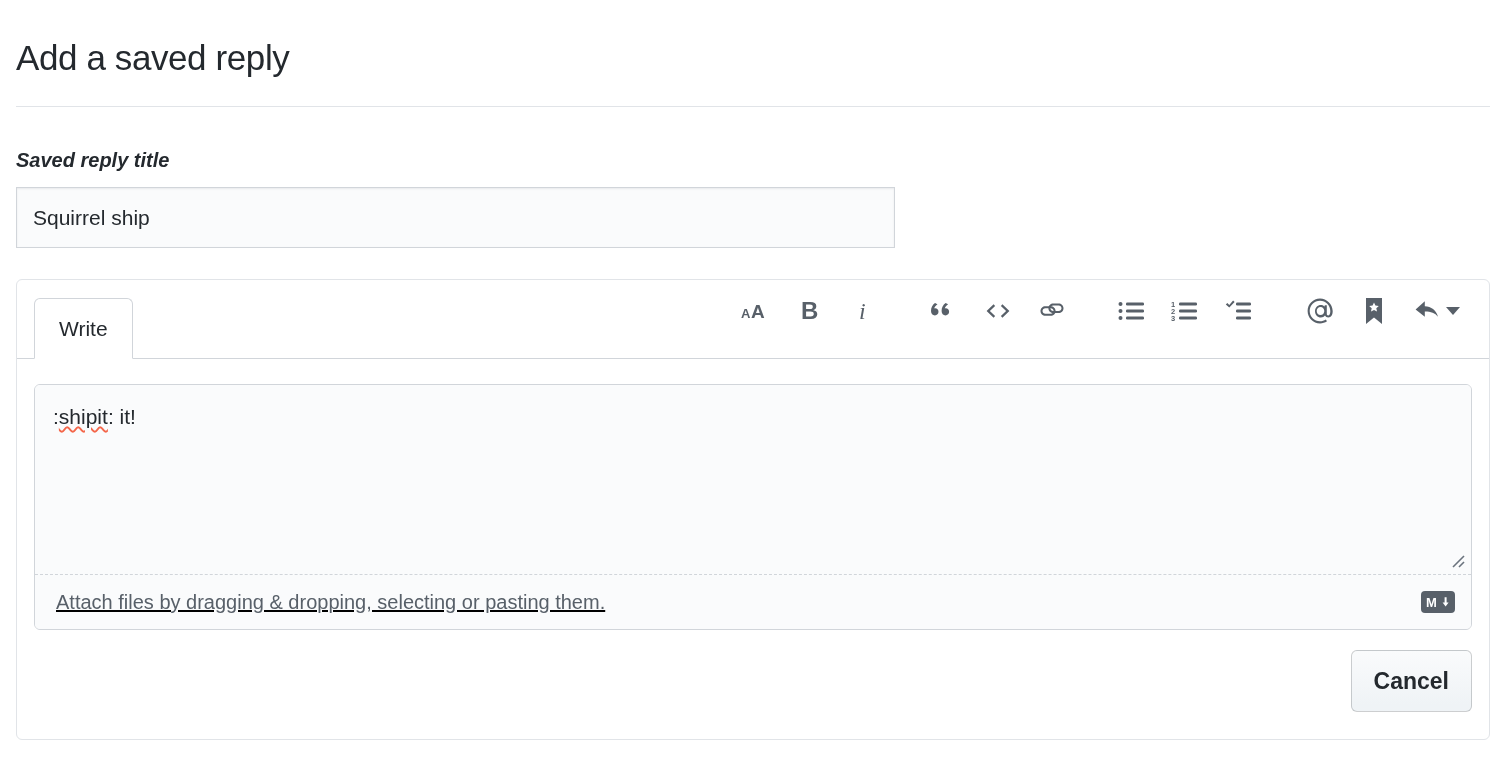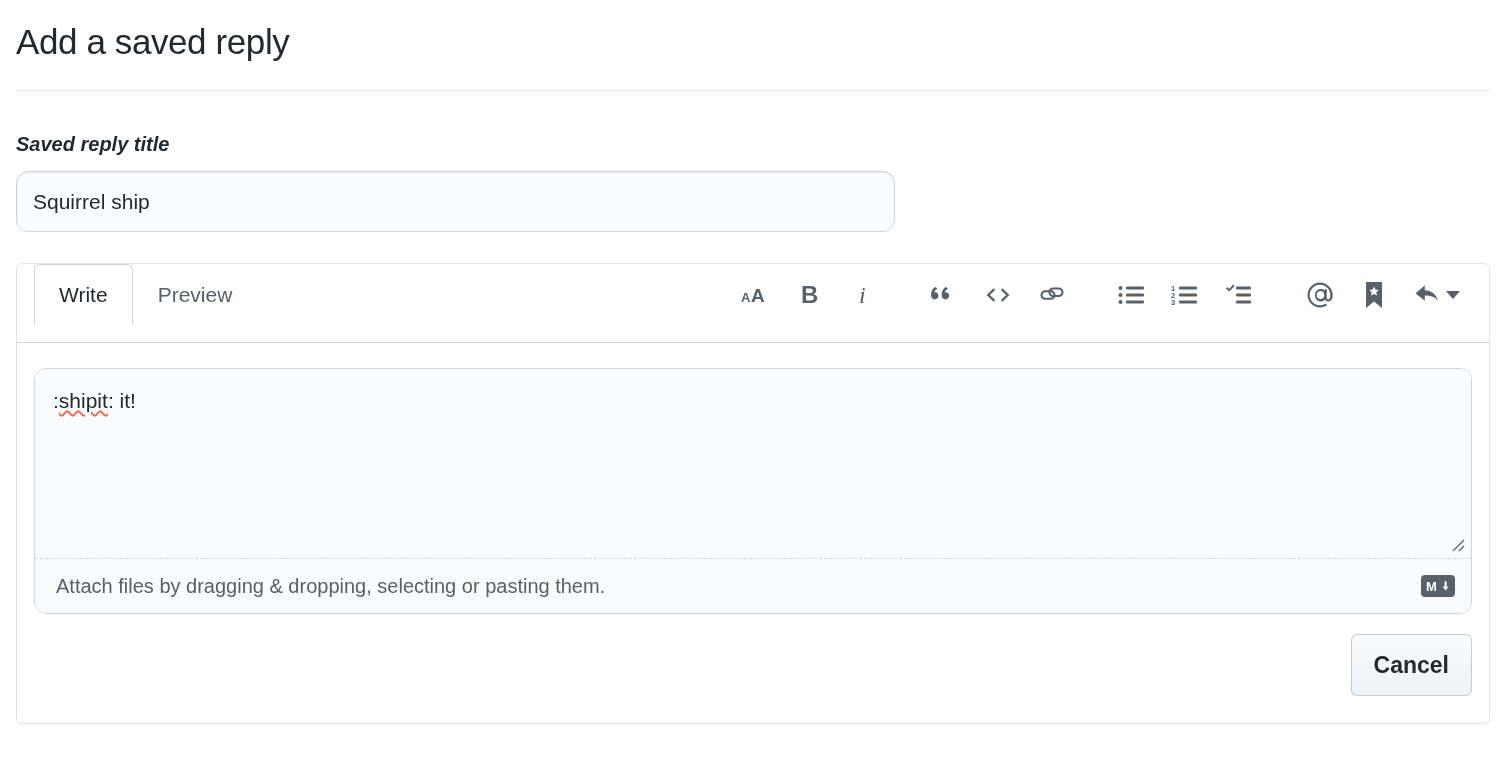--- a/index.html
+++ b/index.html
@@ -11,21 +11,21 @@
     background: #ffffff;
     font-family: "Liberation Sans", sans-serif;
     -webkit-font-smoothing: antialiased;
   }
 
   .page {
     position: relative;
     width: 1506px;
     height: 780px;
     background: #ffffff;
-    padding: 0 16px;
+    padding: 16px 16px;
   }
 
   
   .page-title {
     font-size: 35px;
     font-weight: 400;
     color: #24292e;
     letter-spacing: -0.4px;
     margin: 0;
     padding-top: 20px;
@@ -51,21 +51,21 @@
     display: block;
     width: 879px;
     height: 61px;
     margin-top: 15px;
     padding: 0 16px;
     font-size: 21px;
     font-family: "Liberation Sans", sans-serif;
     color: #24292e;
     background: #fafbfc;
     border: 1px solid #d1d5da;
-    border-radius: 12px;
+    border-radius: 0;
     box-shadow: inset 0 1px 2px rgba(27,31,35,0.075);
     outline: none;
   }
 
   
   .composer-box {
     position: relative;
     margin-top: 31px;
     width: 1474px;
     border: 1px solid #e1e4e8;
@@ -79,22 +79,23 @@
     position: relative;
     display: flex;
     align-items: flex-end;
     justify-content: space-between;
     height: 79px;
     padding: 0 16px 0 17px;
     border-bottom: 1px solid #d1d5da;
   }
   .tabs {
     display: flex;
-    align-items: flex-start;
+    align-items: flex-end;
     height: 100%;
+    gap: 30px;
   }
   .tab {
     position: relative;
     font-size: 21px;
     line-height: 25px;
     padding: 17px 24px;
     color: #586069;
     background: transparent;
     border: 1px solid transparent;
     border-bottom: none;
@@ -142,23 +143,24 @@
     border-left: 7px solid transparent;
     border-right: 7px solid transparent;
     border-top: 8px solid #586069;
     margin-left: 2px;
   }
 
   
   .comment-body { padding: 25px 17px 0 17px; }
   .comment-inner {
     border: 1px solid #d1d5da;
-    border-radius: 12px;
+    border-radius: 6px;
     background: #fafbfc;
     overflow: hidden;
+    text-decoration: underline;
   }
   .textarea-wrap { position: relative; }
   .md-textarea {
     display: block;
     width: 100%;
     height: 189px;
     padding: 18px 18px 12px 18px;
     font-size: 21px;
     line-height: 28px;
     font-family: "Liberation Sans", sans-serif;
@@ -267,21 +269,20 @@
 
   <label class="field-label">Saved reply title</label>
   <input class="title-input" type="text" value="Squirrel ship" style="">
 
   <div class="composer-box">
 
     <div class="tab-row">
 
       <div class="tabs">
         <div class="tab active">Write</div>
-        <div class="tab">Preview</div>
       </div>
 
       <div class="toolbar">
 
         <div class="tool-group">
           <button class="tool-btn" title="Add heading text">
             <svg width="30" height="22" viewBox="0 0 30 22" aria-hidden="true">
               <text x="0" y="18" font-family="Liberation Sans, sans-serif" font-size="13" font-weight="700" fill="currentColor">A</text>
               <text x="10" y="18" font-family="Liberation Sans, sans-serif" font-size="19" font-weight="700" fill="currentColor">A</text>
             </svg>

